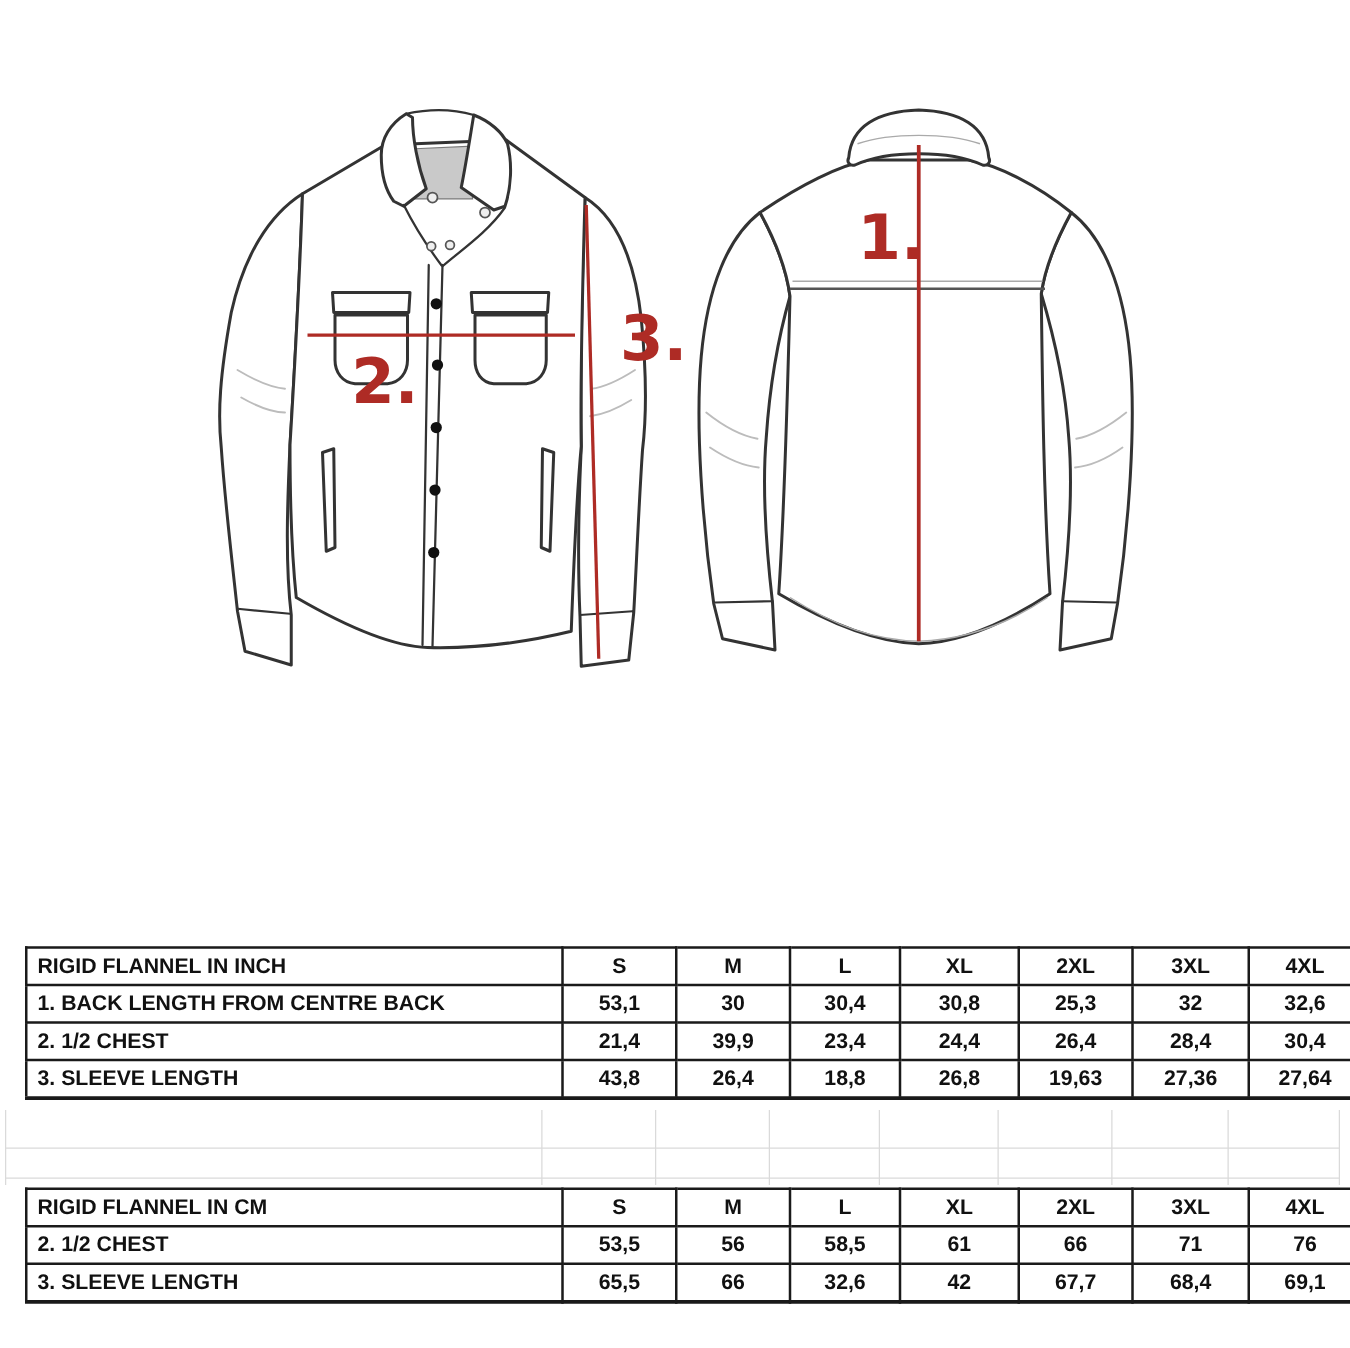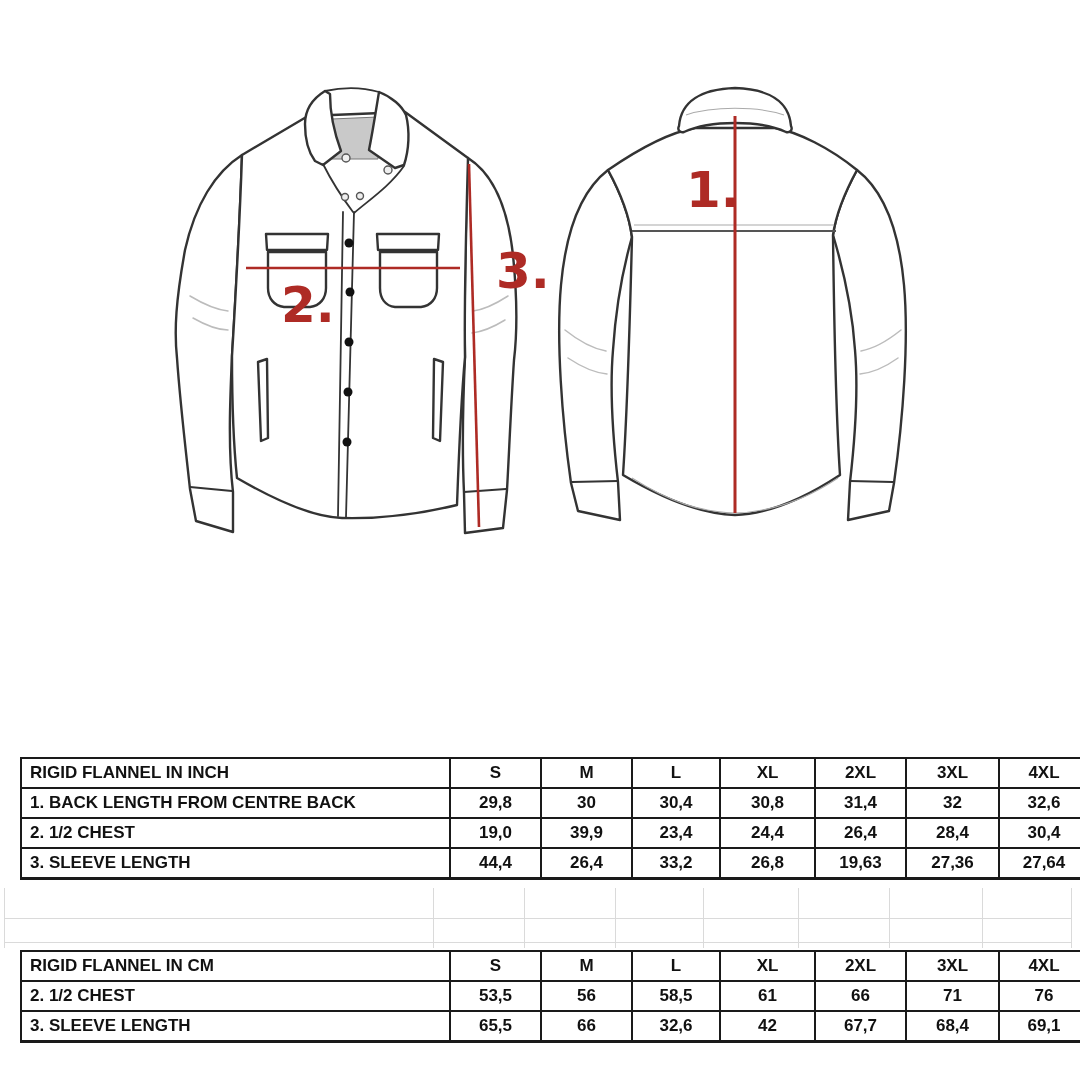--- a/index.html
+++ b/index.html
@@ -153,43 +153,43 @@
       <td>S</td>
       <td>M</td>
       <td>L</td>
       <td>XL</td>
       <td>2XL</td>
       <td>3XL</td>
       <td>4XL</td>
     </tr>
     <tr>
       <td class="lbl">1. BACK LENGTH FROM CENTRE BACK</td>
-      <td>29,8</td>
+      <td>53,1</td>
       <td>30</td>
       <td>30,4</td>
       <td>30,8</td>
-      <td>31,4</td>
+      <td>25,3</td>
       <td>32</td>
       <td>32,6</td>
     </tr>
     <tr>
       <td class="lbl">2. 1/2 CHEST</td>
-      <td>19,0</td>
+      <td>21,4</td>
       <td>39,9</td>
       <td>23,4</td>
       <td>24,4</td>
       <td>26,4</td>
       <td>28,4</td>
       <td>30,4</td>
     </tr>
     <tr>
       <td class="lbl">3. SLEEVE LENGTH</td>
-      <td>44,4</td>
+      <td>43,8</td>
       <td>26,4</td>
-      <td>33,2</td>
+      <td>18,8</td>
       <td>26,8</td>
       <td>19,63</td>
       <td>27,36</td>
       <td>27,64</td>
     </tr>
   </tbody>
     </table>
 
   <div class="spacer">
     <i class="v" style="left:0"></i>

